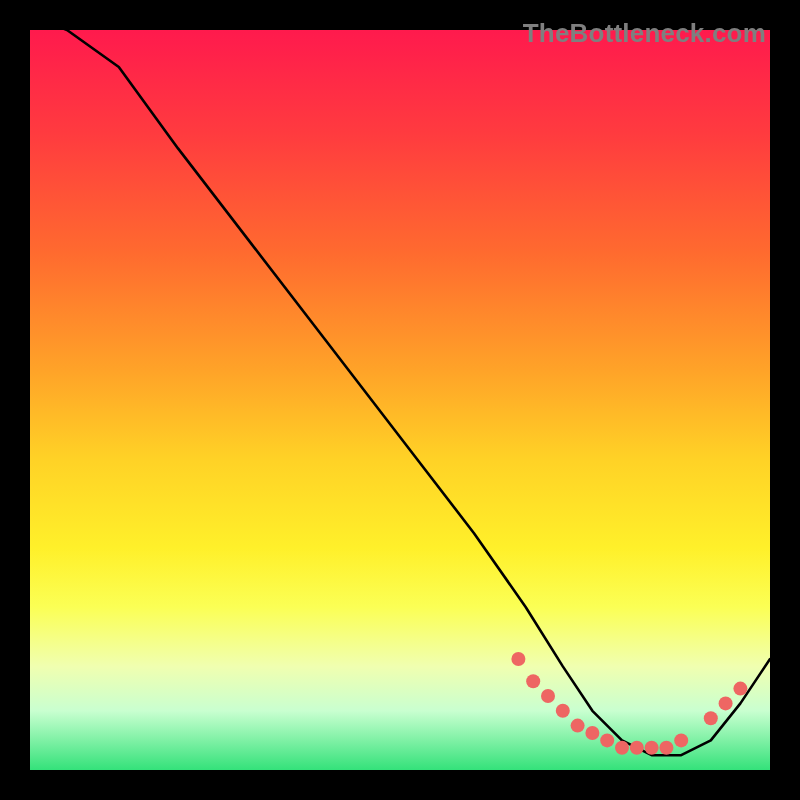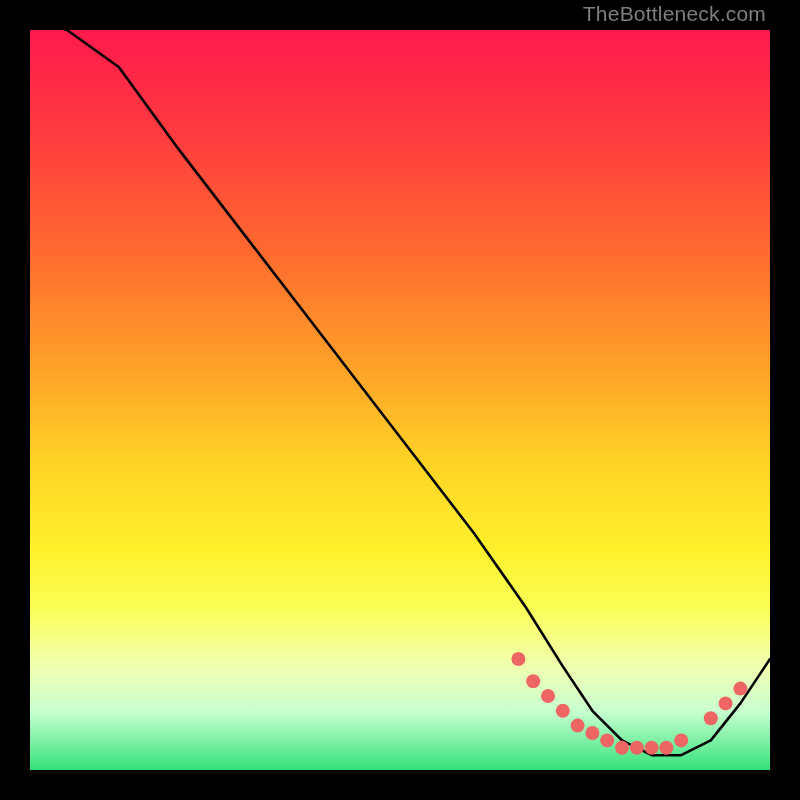--- a/index.html
+++ b/index.html
@@ -32,25 +32,25 @@
       #ffd226 58%,
       #fff02a 70%,
       #fbff55 78%,
       #f0ffb0 86%,
       #c9ffd0 92%,
       #34e27a 100%
     );
   }
   .attribution {
     position: absolute;
-    top: 2px;
+    top: 18px;
     right: 34px;
     color: #7f7f7f;
-    font-size: 21px;
-    font-weight: 400;
+    font-size: 26px;
+    font-weight: 700;
     letter-spacing: 0.2px;
     user-select: none;
   }
   svg.overlay {
     position: absolute;
     left: 30px;
     top: 30px;
     width: 740px;
     height: 740px;
     overflow: visible;

